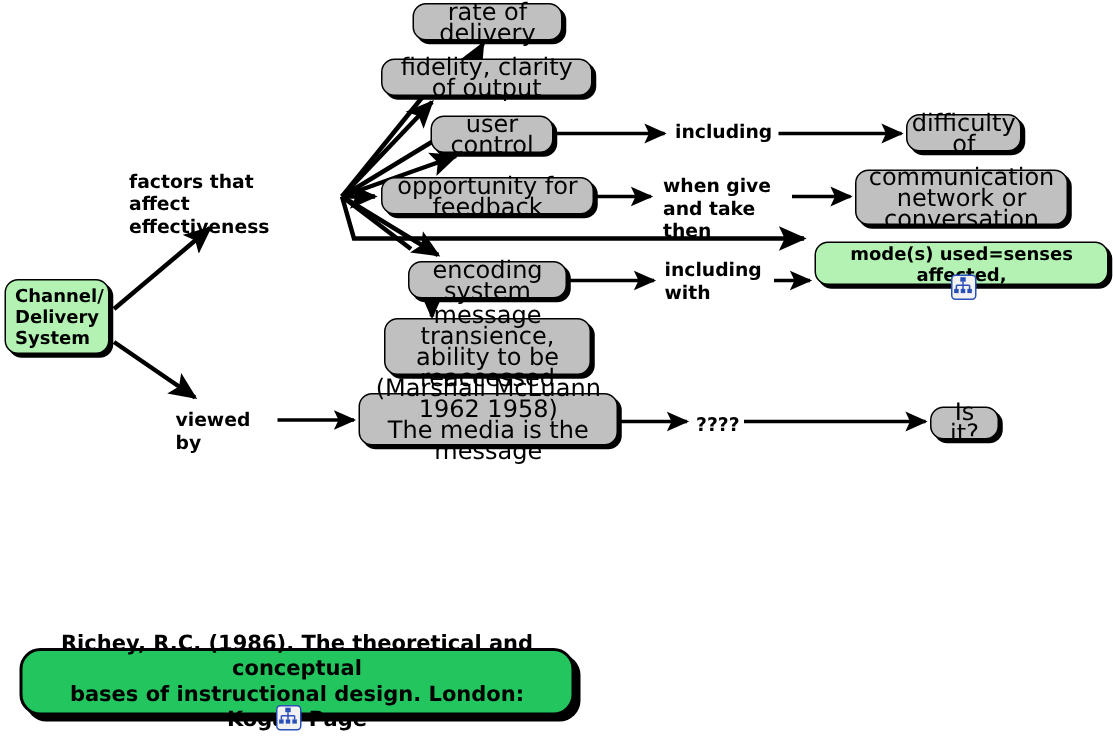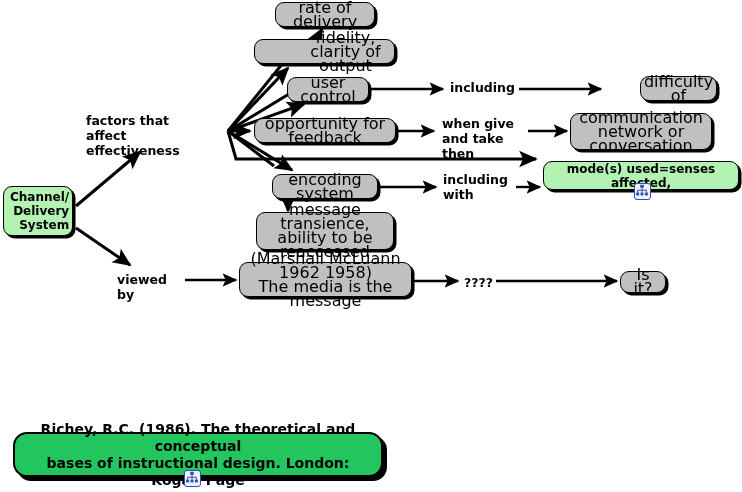--- a/index.html
+++ b/index.html
@@ -116,38 +116,38 @@
     <line x1="528" y1="131" x2="567" y2="131" stroke="#000" stroke-width="2.4" marker-end="url(#ah)"></line>
 
     <line x1="379" y1="187" x2="436" y2="187" stroke="#000" stroke-width="2.4" marker-end="url(#ah)"></line>
     <line x1="516" y1="187" x2="540" y2="187" stroke="#000" stroke-width="2.4" marker-end="url(#ah)"></line>
 
     <line x1="185" y1="280" x2="236" y2="280" stroke="#000" stroke-width="2.4" marker-end="url(#ah)"></line>
     <line x1="414" y1="281" x2="458" y2="281" stroke="#000" stroke-width="2.4" marker-end="url(#ah)"></line>
     <line x1="496" y1="281" x2="617" y2="281" stroke="#000" stroke-width="2.4" marker-end="url(#ah)"></line>
   </svg>
 
-  <div class="node green bold" style="left:3px;top:186px;width:70px;height:50px;justify-content:flex-start;text-align:right;">Channel/
+  <div class="node green bold" style="left:3px;top:186px;width:70px;height:50px;justify-content:flex-start;text-align:left;">Channel/
 Delivery
 System</div>
 
   <div class="node" style="left:275px;top:2px;width:100px;height:25px;">rate of delivery</div>
 
-  <div class="node" style="left:254px;top:39px;width:141px;height:25px;padding-left:48px;">fidelity, clarity of output</div>
+  <div class="node" style="left:254px;top:39px;width:141px;height:25px;">fidelity, clarity of output</div>
 
   <div class="node" style="left:287px;top:77px;width:82px;height:25px;">user control</div>
 
   <div class="node" style="left:254px;top:118px;width:142px;height:25px;">opportunity for feedback</div>
 
   <div class="node" style="left:272px;top:174px;width:106px;height:25px;">encoding system</div>
 
   <div class="node" style="left:256px;top:212px;width:138px;height:38px;">message transience,
 ability to be reaccessed</div>
 
-  <div class="node" style="left:604px;top:76px;width:77px;height:25px;margin-left:36px;">difficulty of</div>
+  <div class="node" style="left:604px;top:76px;width:77px;height:25px;">difficulty of</div>
 
   <div class="node" style="left:570px;top:113px;width:142px;height:37px;">communication
 network or conversation</div>
 
   <div class="node green bold" style="left:543px;top:161px;width:196px;height:29px;">mode(s) used=senses affected,</div>
 
   <div class="node" style="left:239px;top:262px;width:173px;height:35px;">(Marshall McLuann 1962 1958)
 The media is the message</div>
 
   <div class="node" style="left:620px;top:271px;width:46px;height:22px;">Is it?</div>

